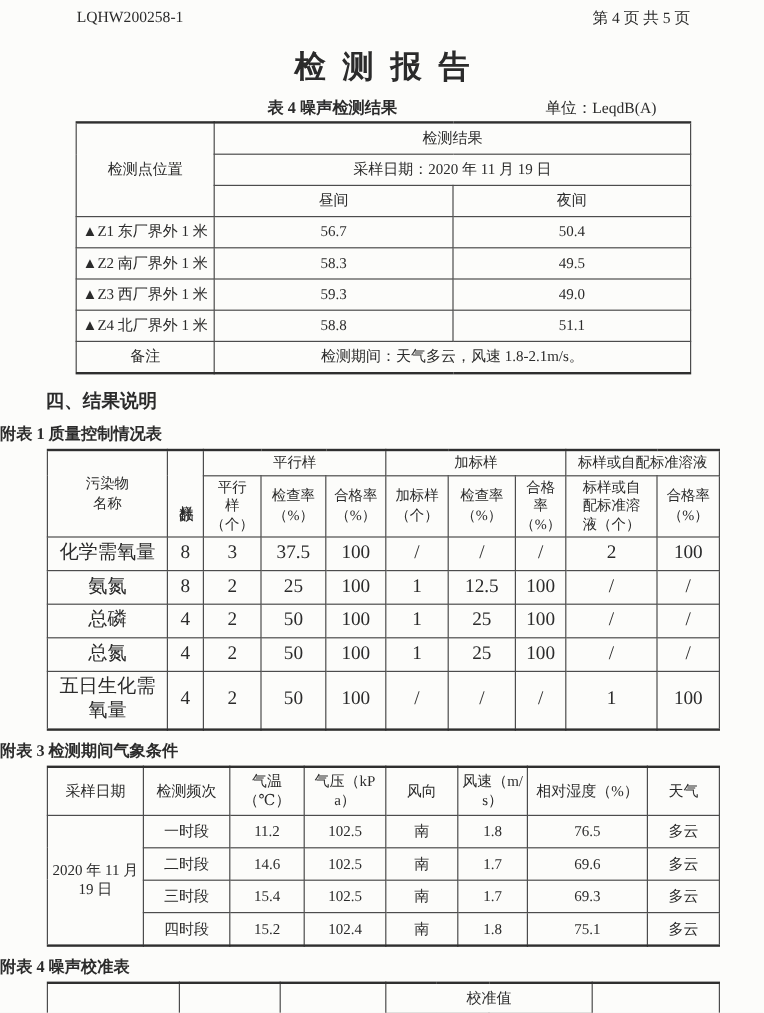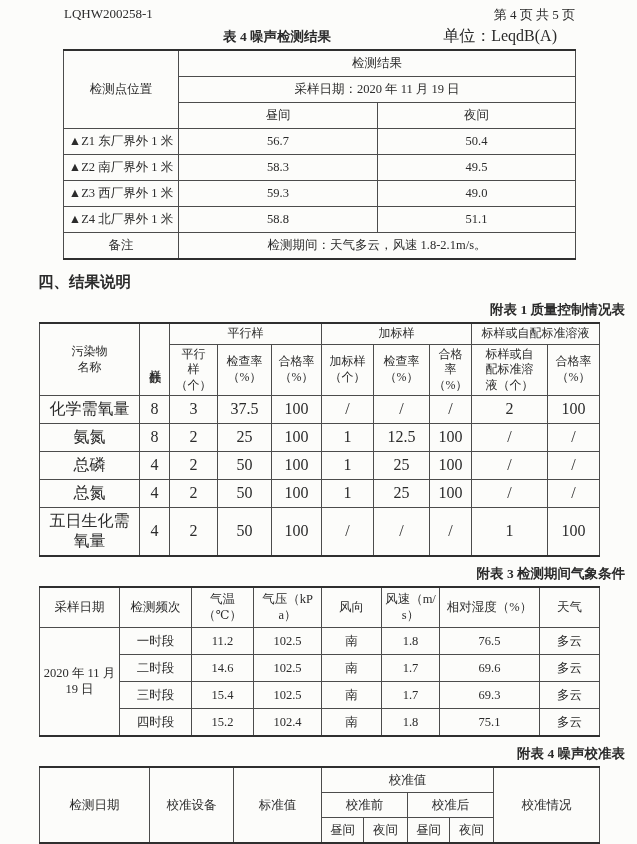--- a/index.html
+++ b/index.html
@@ -8,51 +8,52 @@
     width:637px;height:844px;box-sizing:border-box;margin:0 auto;
     background:#fcfcfa;position:relative;
     font-family:"Liberation Serif","DejaVu Serif",serif;
     color:#2b2b2b;padding-top:6px;overflow:hidden;
   }
   .hdr{display:flex;justify-content:space-between;padding:0 62px 0 64px;font-size:13px;}
   .title{text-align:center;font-size:26px;font-weight:700;letter-spacing:14px;
          padding-left:14px;margin:14px 0 8px;}
   .cap4{display:flex;align-items:baseline;margin:2px 0 2px 63px;width:512px;}
   .cap4 .c{font-weight:700;font-size:13.5px;margin-left:160px;text-align:right;}
-  .cap4 .u{font-size:16px;margin-left:auto;margin-right:18px;}
+  .cap4 .u{font-size:13px;margin-left:auto;margin-right:28px;}
   table.doc{border-collapse:collapse;table-layout:fixed;
             border-top:2px solid #2f2f2f;border-bottom:2px solid #2f2f2f;}
   table.doc th,table.doc td{
     border:1px solid #4c4c4c;font-weight:normal;text-align:center;
     vertical-align:middle;font-size:12.5px;padding:3px 3px;line-height:1.3;
     overflow:hidden;word-break:break-all;}
   table.t4{width:512px;margin-left:63px;}
   table.t4 td,table.t4 th{height:19px;}
   .loc{text-align:left;padding-left:6px;}
   .rmk{text-align:left;padding-left:8px;}
   .sec{font-size:15.5px;font-weight:700;margin:12px 0 4px 38px;}
-  .tcap{text-align:right;font-size:13.5px;font-weight:700;margin:8px 12px 3px;}
+  .tcap{text-align:left;font-size:13.5px;font-weight:700;margin:8px 0 3px;}
   table.att{width:560px;margin-left:39px;}
   table.a1 td{height:17px;font-size:16px;}
   table.a1 th{font-size:12px;padding:2px 2px;margin-top:36px;}
   .vert{writing-mode:vertical-rl;text-orientation:upright;letter-spacing:1px;}
   .pl{white-space:pre-line;}
   table.a3 td,table.a3 th{height:20px;}
   table.a4 th{height:18px;}
 </style>
 </head>
 <body>
 
 <div class="page">
 
   <div class="hdr">
     <span>LQHW200258-1</span>
     <span>第 4 页 共 5 页</span>
   </div>
 
+  <div class="title">检测报告</div>
 
   <div class="cap4">
     <span class="c">表 4  噪声检测结果</span>
     <span class="u">单位：LeqdB(A)</span>
   </div>
 
   <table class="doc t4">
     <colgroup>
         <col style="width:115px">
         <col style="width:199px">

